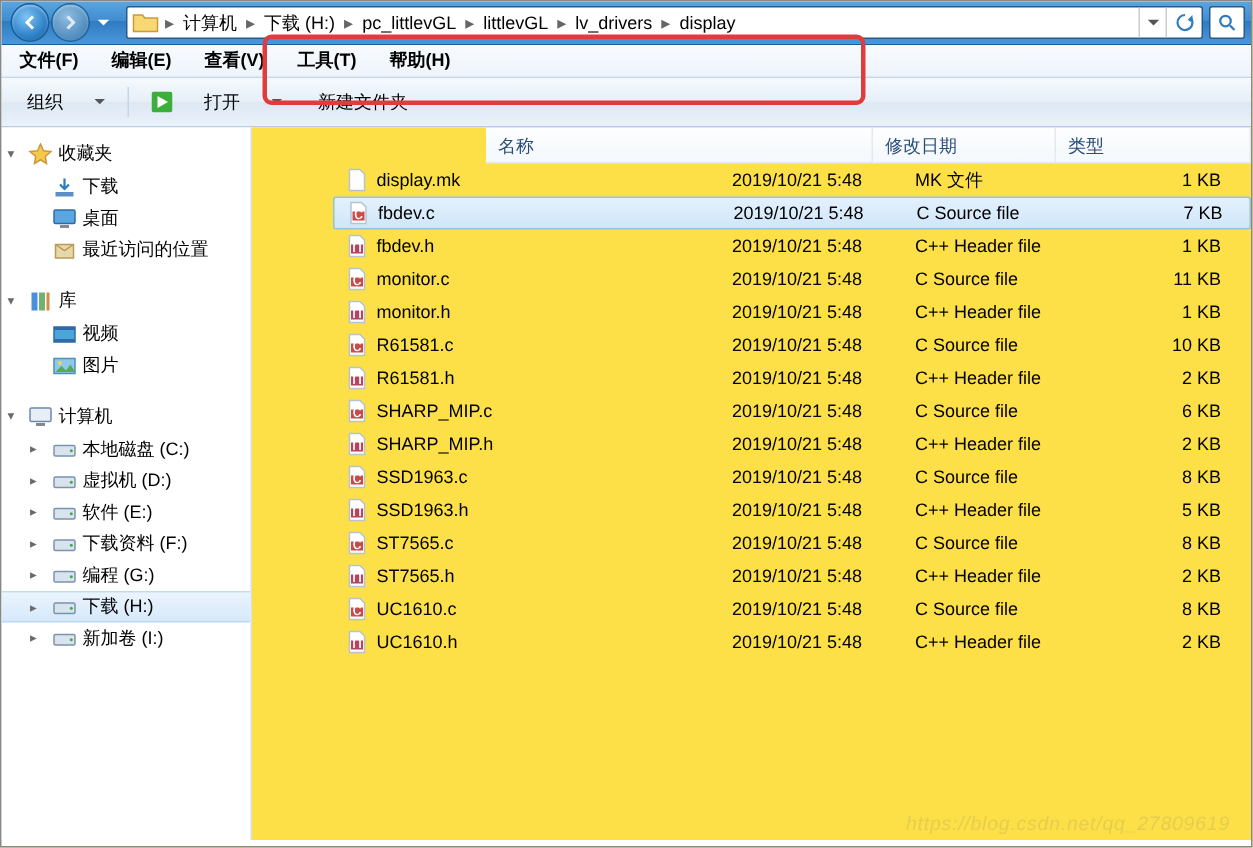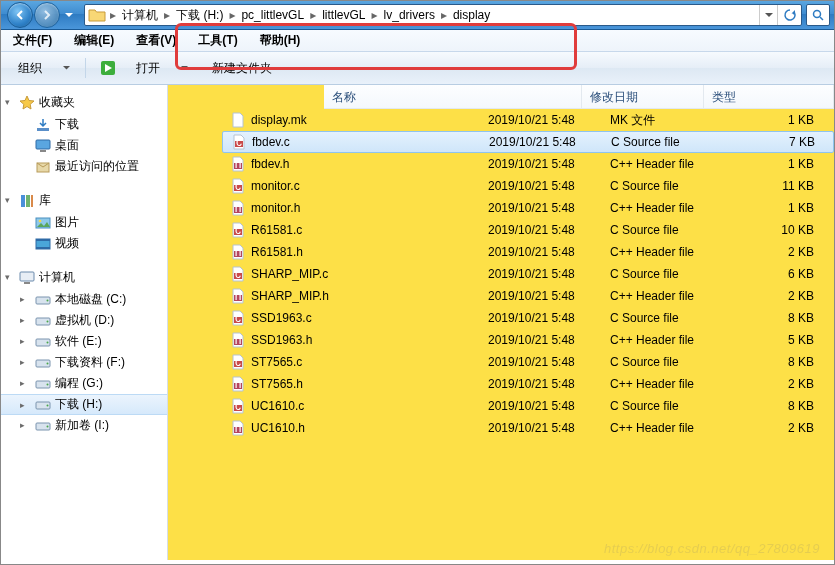--- a/index.html
+++ b/index.html
@@ -171,33 +171,33 @@
             <span class="expander">▾</span>
             <span class="hicon"><svg viewBox="0 0 16 16">
                 <rect x="2" y="2" width="4" height="12" fill="#4a90d9"></rect>
                 <rect x="7" y="2" width="4" height="12" fill="#6fb36f"></rect>
                 <rect x="12" y="2" width="2" height="12" fill="#d98a4a"></rect>
               </svg></span>
             <span>库</span>
           </div>
           <div class="tree-item">
             <span class="iicon"><svg viewBox="0 0 16 16">
+                <rect x="1" y="3" width="14" height="10" fill="#4aa6d9" stroke="#2e6aa6"></rect>
+                <rect x="1" y="3" width="14" height="2" fill="#2e6aa6"></rect>
+                <rect x="1" y="11" width="14" height="2" fill="#2e6aa6"></rect>
+              </svg></span>
+            <span>视频</span>
+          </div>
+          <div class="tree-item">
+            <span class="iicon"><svg viewBox="0 0 16 16">
                 <rect x="1" y="3" width="14" height="10" fill="#8ec9e9" stroke="#4a8fc0"></rect>
                 <circle cx="5" cy="6" r="1.3" fill="#f7d948"></circle>
                 <path d="M2 12l4-4 3 3 3-4 3 5z" fill="#5aa65a"></path>
               </svg></span>
             <span>图片</span>
-          </div>
-          <div class="tree-item">
-            <span class="iicon"><svg viewBox="0 0 16 16">
-                <rect x="1" y="3" width="14" height="10" fill="#4aa6d9" stroke="#2e6aa6"></rect>
-                <rect x="1" y="3" width="14" height="2" fill="#2e6aa6"></rect>
-                <rect x="1" y="11" width="14" height="2" fill="#2e6aa6"></rect>
-              </svg></span>
-            <span>视频</span>
           </div>
         </div>
         <div class="tree-group">
           <div class="tree-head">
             <span class="expander">▾</span>
             <span class="hicon"><svg viewBox="0 0 16 16">
                 <rect x="1" y="2" width="14" height="9" rx="1" fill="#e8eef5" stroke="#6a8aac"></rect>
                 <rect x="5" y="12" width="6" height="2" fill="#888"></rect>
               </svg></span>
             <span>计算机</span>

